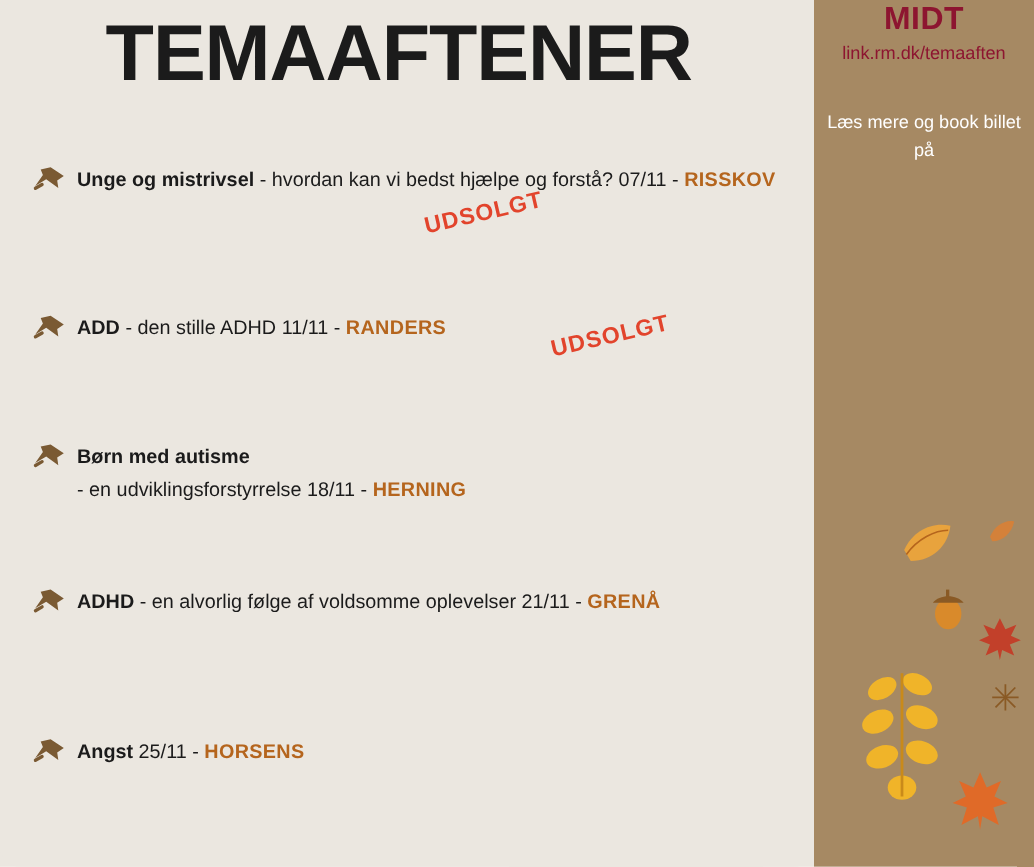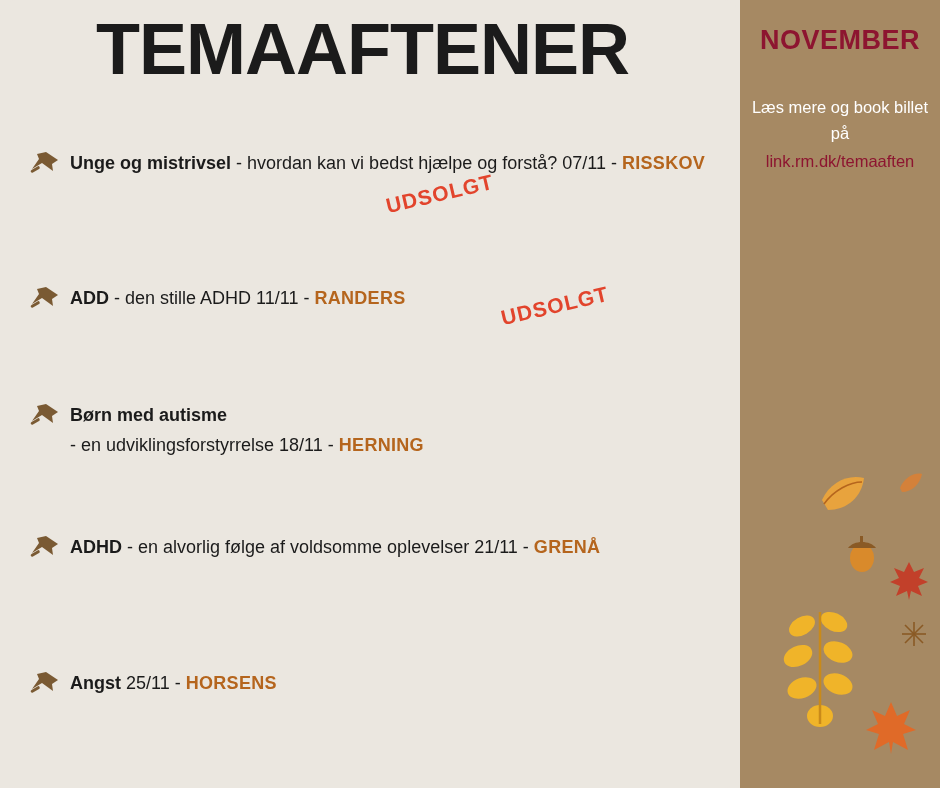--- a/index.html
+++ b/index.html
@@ -199,23 +199,23 @@
         </g>
       </svg>
       <div class="event-text">
         <span class="b">Angst</span><span> 25/11 - </span><span class="city">HORSENS</span>
       </div>
     </div>
 
   </div>
 
   <div id="right-column">
-    <div id="month">NOVEMBER</div>
+    <div id="brand-2">MIDT</div>
+    <div id="booking-link">link.rm.dk/temaaften</div>
     <div id="booking-info">Læs mere og book billet på</div>
-    <div id="booking-link">link.rm.dk/temaaften</div>
 
     <svg class="leaf" style="left:78px; top:470px;" width="52" height="44" viewBox="0 0 52 44">
       <path d="M4 30 C12 12, 30 4, 46 8 C44 26, 30 40, 10 40 Z" fill="#e8a33d"></path>
       <path d="M6 34 C16 20, 32 12, 44 12" stroke="#b5651d" stroke-width="1.5" fill="none"></path>
     </svg>
     <svg class="leaf" style="left:158px; top:470px;" width="26" height="26" viewBox="0 0 26 26">
       <path d="M2 18 C6 8, 16 2, 24 4 C22 14, 14 22, 4 22 Z" fill="#d4813a"></path>
     </svg>
     <svg class="leaf" style="left:104px; top:534px;" width="36" height="40" viewBox="0 0 36 40">
       <ellipse cx="18" cy="24" rx="12" ry="14" fill="#d98a2b"></ellipse>

